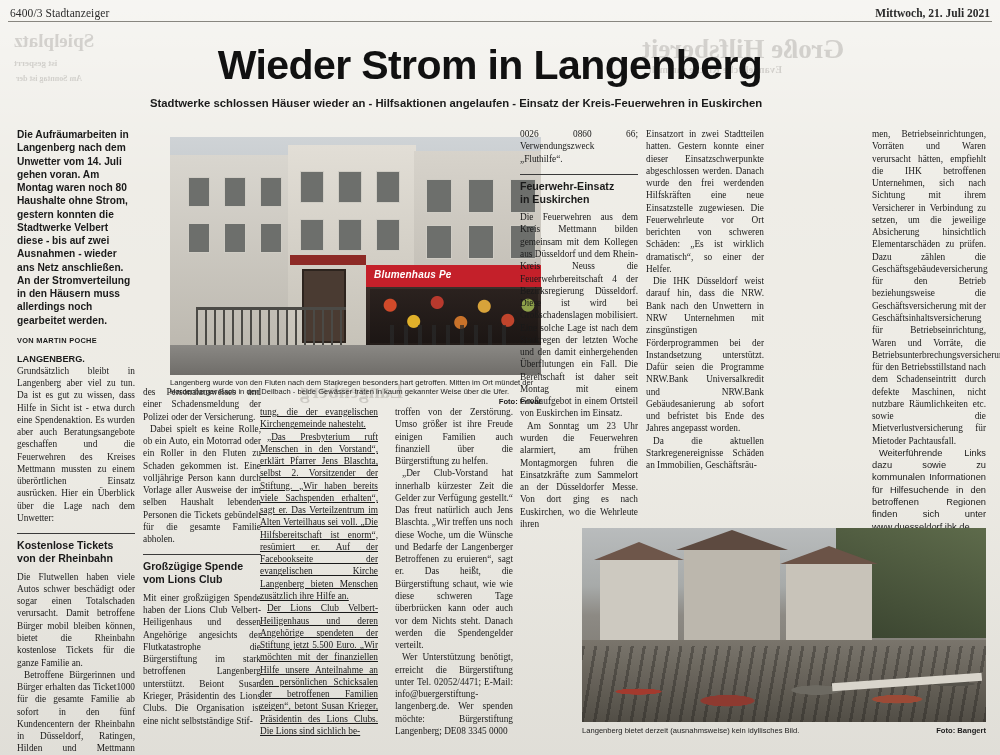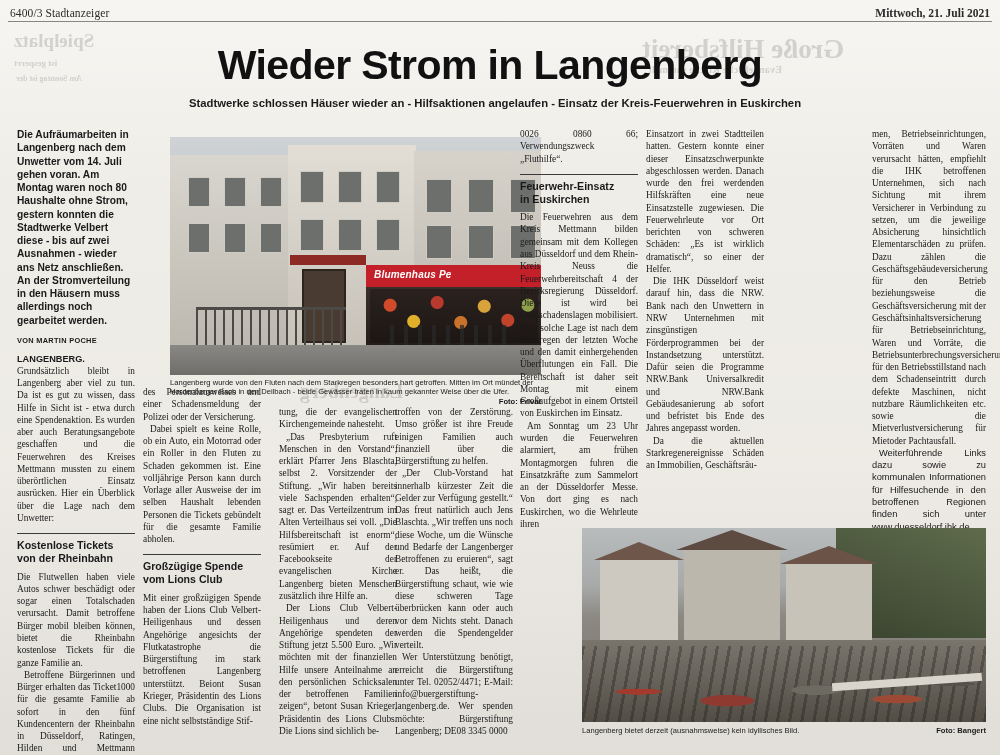--- a/index.html
+++ b/index.html
@@ -71,34 +71,34 @@
     font-size: 41px;
     letter-spacing: -0.6px;
     color: #111;
     line-height: 1.05;
   }
   .subheadline {
     position: absolute;
     top: 97px;
     left: 150px;
     width: 690px;
-    text-align: center;
+    text-align: left;
     font-family: "Liberation Sans", sans-serif;
     font-weight: 700;
     font-size: 11.3px;
     color: #1b1b1b;
   }
 
   
   .col { position: absolute; top: 128px; font-size: 9.3px; line-height: 1.32; text-align: justify; }
   .col p { margin: 0 0 0 0; text-indent: 0; }
   .col p + p { text-indent: 7px; }
   .c1 { left: 17px;  width: 118px; }
   .c2 { left: 143px; width: 118px; }
-  .c3 { left: 279px; width: 118px; }
+  .c3 { left: 260px; width: 118px; text-decoration: underline; }
   .c4 { left: 395px; width: 118px; }
   .c5 { left: 520px; width: 118px; }
   .c6 { left: 646px; width: 118px; }
 
   .lead { font-family: "Liberation Sans", sans-serif; font-weight: 700; font-size: 10.2px; line-height: 1.3; text-align: left; }
   .byline {
     font-family: "Liberation Sans", sans-serif;
     font-weight: 700;
     font-size: 7.4px;
     letter-spacing: .3px;

